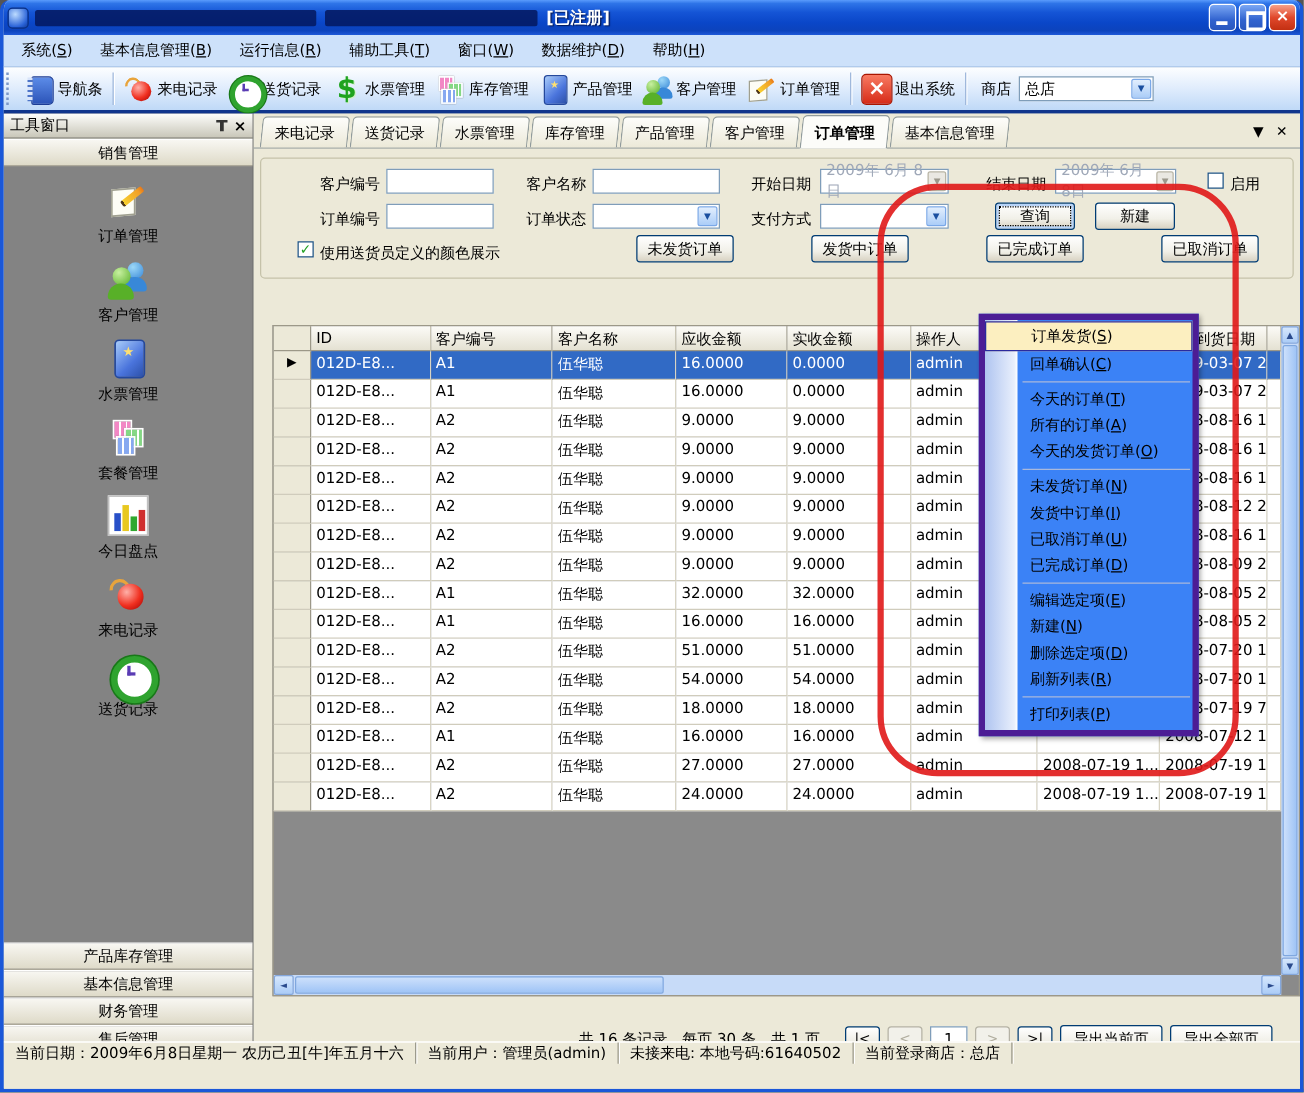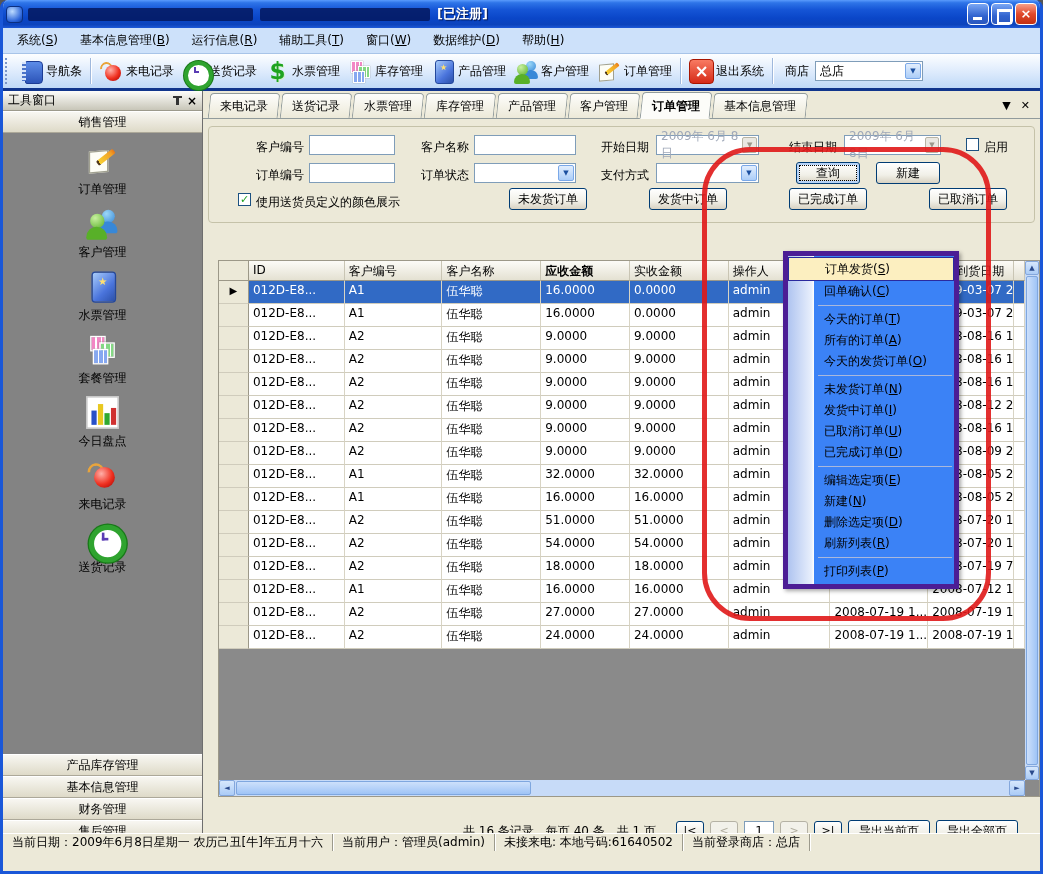--- a/index.html
+++ b/index.html
@@ -351,21 +351,21 @@
             </div>
         </div>
 
         <div class="gridwrap">
           <div class="gtable" id="gtable">
               <div class="grow ghead">
                 <div class="gcell gind"></div>
                 <div class="gcell" style="width: 96px;">ID</div>
                 <div class="gcell" style="width: 98px;">客户编号</div>
                 <div class="gcell" style="width: 99px;">客户名称</div>
-                <div class="gcell" style="width: 89px; font-weight: bold;">应收金额</div>
+                <div class="gcell" style="width: 89px;">应收金额</div>
                 <div class="gcell" style="width: 99px;">实收金额</div>
                 <div class="gcell" style="width: 102px;">操作人</div>
                 <div class="gcell" style="width: 98px;">订单日期</div>
                 <div class="gcell" style="width: 86px;">要求到货日期</div>
                 <div class="gcell" style="width: 11px;"></div>
               </div>
               <div class="grow sel">
                 <div class="gcell gind">▶</div>
                 <div class="gcell" style="width: 96px;">012D-E8...</div>
                 <div class="gcell" style="width: 98px;">A1</div>
@@ -564,21 +564,21 @@
             <span class="sbbtn" style="bottom:0;top:auto">▼</span>
           </div>
           <div class="hsb">
             <span class="sbbtn" style="left:0">◄</span>
             <span class="hthumb"></span>
             <span class="sbbtn" style="right:0;left:auto">►</span>
           </div>
         </div>
 
         <div class="pager">
-          <span class="sum">共 16 条记录，每页 40 条，共 1 页</span>
+          <span class="sum">共 16 条记录，每页 30 条，共 1 页</span>
           <span class="pgbtn">|&lt;</span>
           <span class="pgbtn dis">&lt;</span>
           <span class="pgnum">1</span>
           <span class="pgbtn dis">&gt;</span>
           <span class="pgbtn">&gt;|</span>
           <span class="pgexp">导出当前页</span>
           <span class="pgexp">导出全部页</span>
         </div>
 
       </div>

